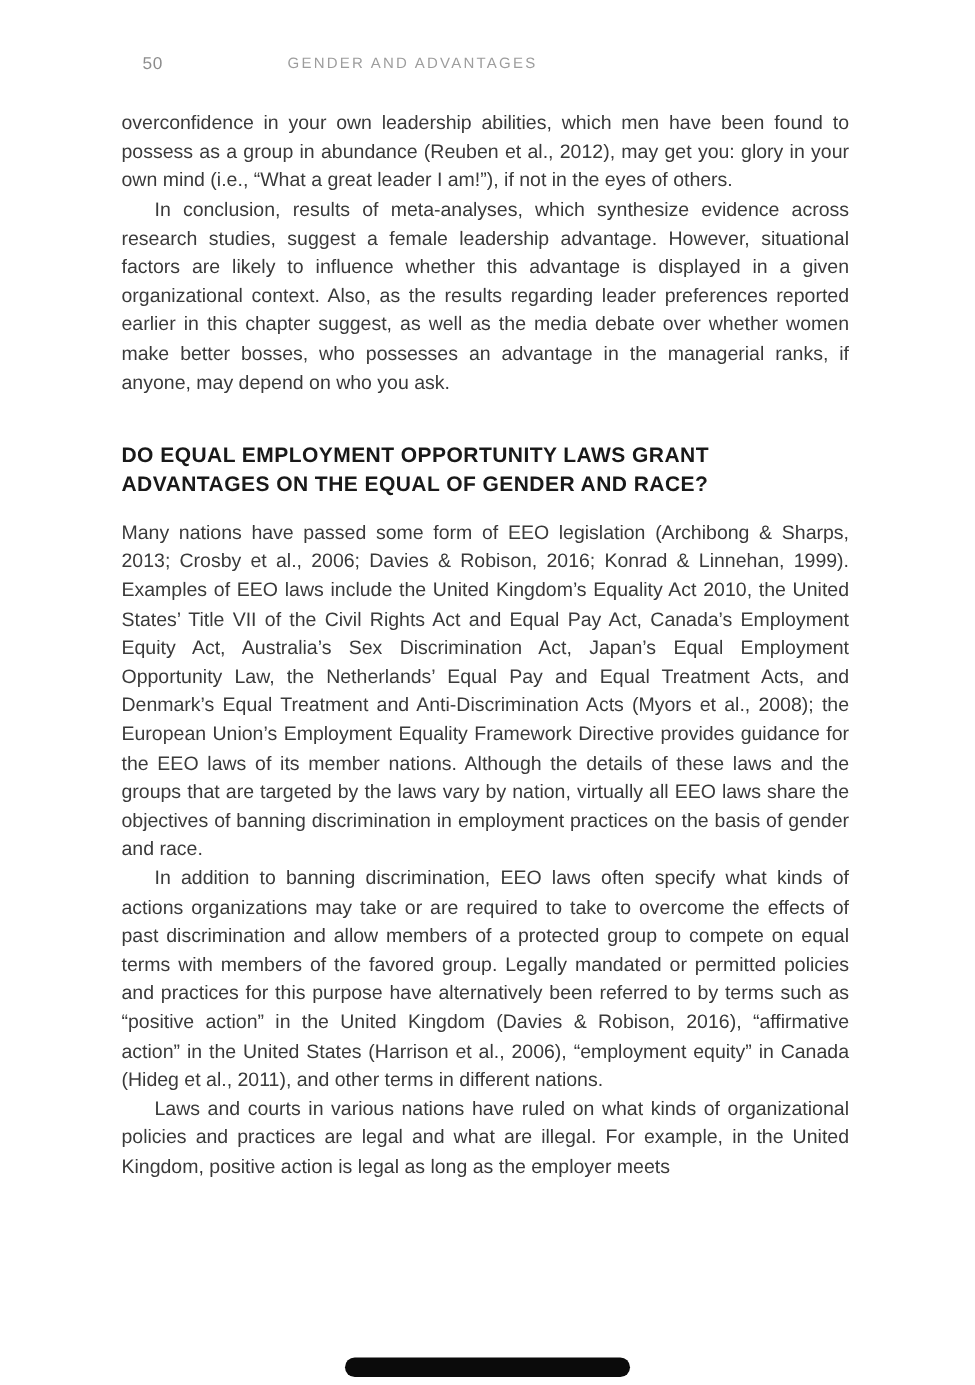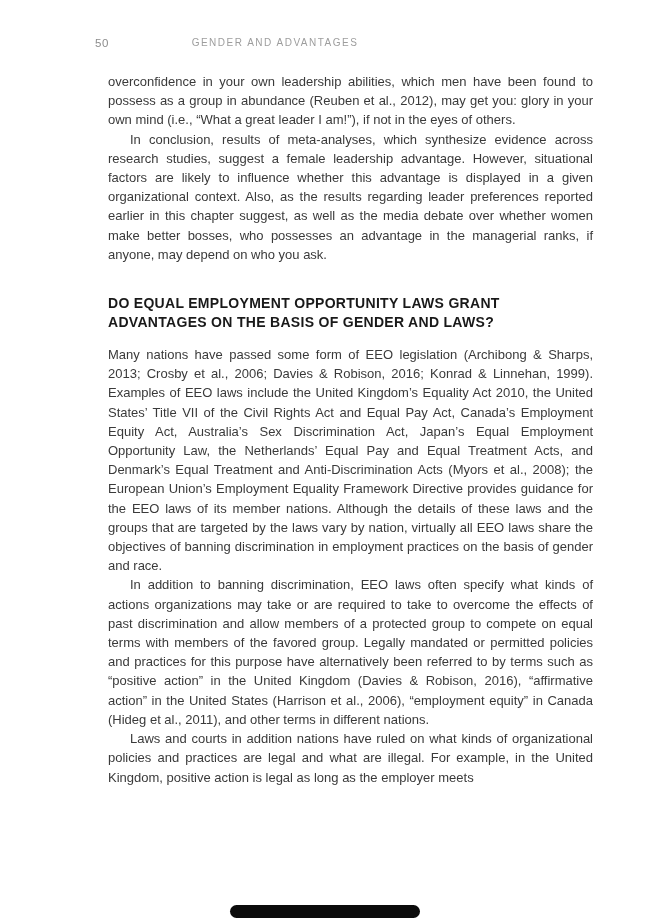--- a/index.html
+++ b/index.html
@@ -34,21 +34,21 @@
   .running-head {
     display: block;
     text-align: center;
     font-size: 10px;
     color: #9d9d9d;
     letter-spacing: 1.5px;
   }
   .page-body {
     position: absolute;
     top: 72px;
-    left: 108px;
+    left: 81px;
     width: 485px;
     color: #3a3a3a;
     font-size: 13px;
     line-height: 19.2px;
   }
   .page-body p {
     text-align: justify;
     text-justify: inter-word;
   }
   .page-body p.indent {
@@ -83,22 +83,22 @@
     <span class="page-number">50</span>
     <span class="running-head">GENDER AND ADVANTAGES</span>
   </header>
 
   <main class="page-body" id="page-body">
 
   <p class="">overconfidence in your own leadership abilities, which men have been found to possess as a group in abundance (Reuben et al., 2012), may get you: glory in your own mind (i.e., “What a great leader I am!”), if not in the eyes of others.</p>
       <p class="indent">In conclusion, results of meta-analyses, which synthesize evidence across research studies, suggest a female leadership advantage. However, situational factors are likely to influence whether this advantage is displayed in a given organizational context. Also, as the results regarding leader preferences reported earlier in this chapter suggest, as well as the media debate over whether women make better bosses, who possesses an advantage in the managerial ranks, if anyone, may depend on who you ask.</p>
       <h2 class="section-heading">
         <div>DO EQUAL EMPLOYMENT OPPORTUNITY LAWS GRANT</div>
-        <div>ADVANTAGES ON THE BASIS OF GENDER AND LAWS?</div>
+        <div>ADVANTAGES ON THE EQUAL OF GENDER AND RACE?</div>
       </h2>
       <p class="">Many nations have passed some form of EEO legislation (Archibong &amp; Sharps, 2013; Crosby et al., 2006; Davies &amp; Robison, 2016; Konrad &amp; Linnehan, 1999). Examples of EEO laws include the United Kingdom’s Equality Act 2010, the United States’ Title VII of the Civil Rights Act and Equal Pay Act, Canada’s Employment Equity Act, Australia’s Sex Discrimination Act, Japan’s Equal Employment Opportunity Law, the Netherlands’ Equal Pay and Equal Treatment Acts, and Denmark’s Equal Treatment and Anti-Discrimination Acts (Myors et al., 2008); the European Union’s Employment Equality Framework Directive provides guidance for the EEO laws of its member nations. Although the details of these laws and the groups that are targeted by the laws vary by nation, virtually all EEO laws share the objectives of banning discrimination in employment practices on the basis of gender and race.</p>
       <p class="indent">In addition to banning discrimination, EEO laws often specify what kinds of actions organizations may take or are required to take to overcome the effects of past discrimination and allow members of a protected group to compete on equal terms with members of the favored group. Legally mandated or permitted policies and practices for this purpose have alternatively been referred to by terms such as “positive action” in the United Kingdom (Davies &amp; Robison, 2016), “affirmative action” in the United States (Harrison et al., 2006), “employment equity” in Canada (Hideg et al., 2011), and other terms in different nations.</p>
-      <p class="indent">Laws and courts in addition nations have ruled on what kinds of organizational policies and practices are legal and what are illegal. For example, in the United Kingdom, positive action is legal as long as the employer meets</p>
+      <p class="indent">Laws and courts in various nations have ruled on what kinds of organizational policies and practices are legal and what are illegal. For example, in the United Kingdom, positive action is legal as long as the employer meets</p>
     </main>
 
 </div>
 
 <div class="home-indicator"></div>
 
 </body></html>

